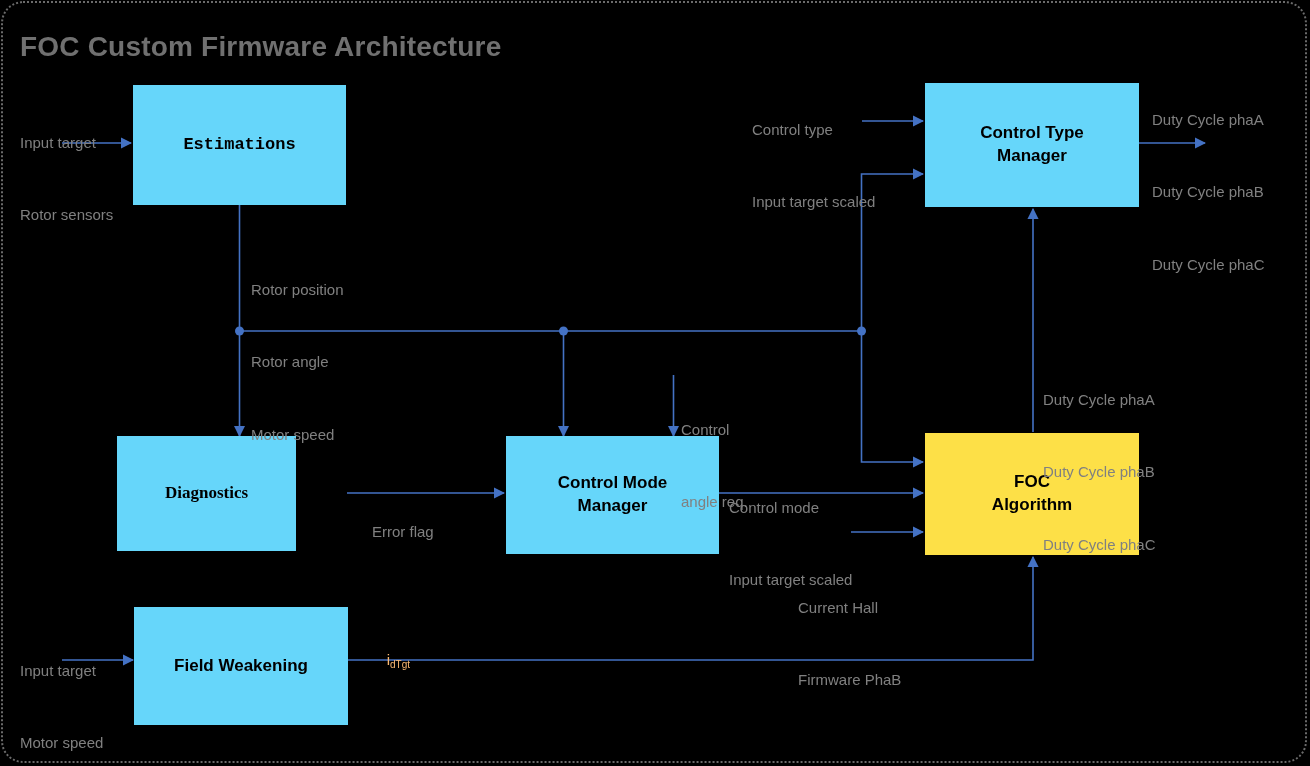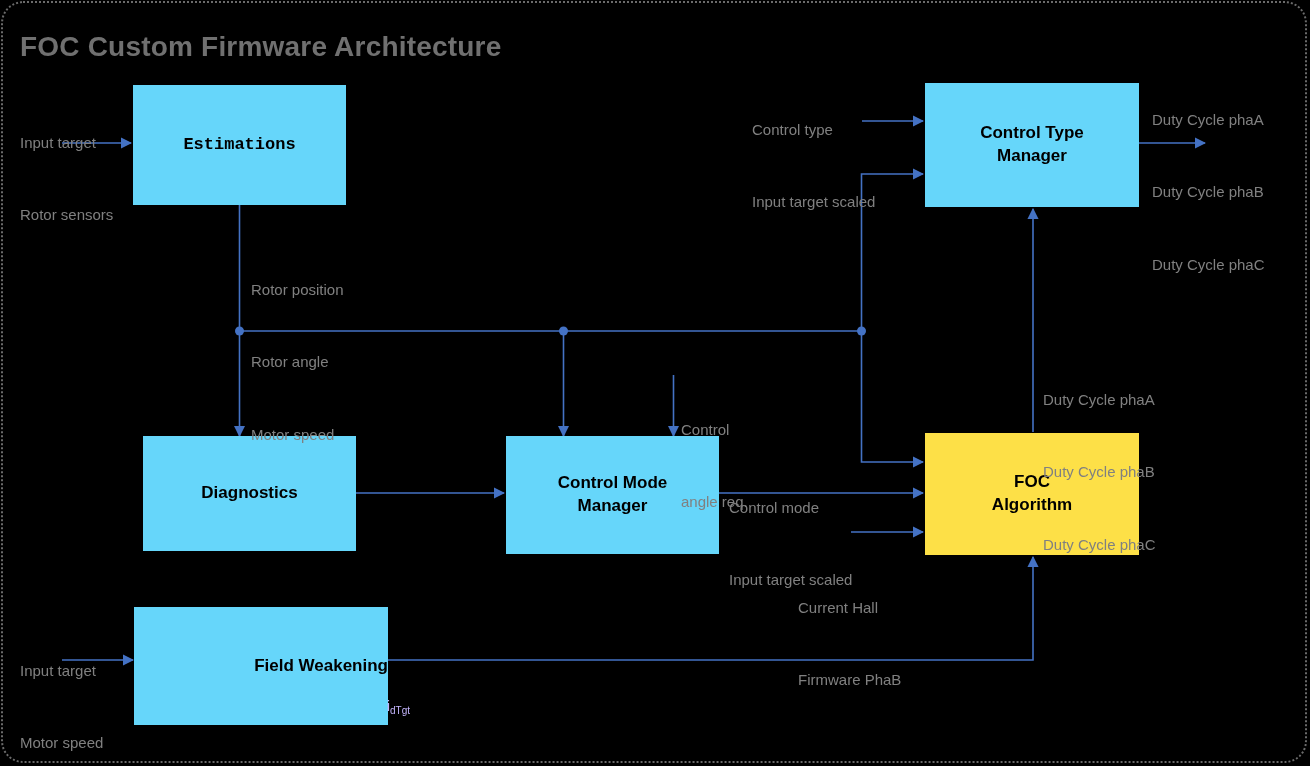--- a/index.html
+++ b/index.html
@@ -131,25 +131,25 @@
 
       <line x1="62" y1="660" x2="133" y2="660" marker-end="url(#arrow)"></line>
 
     </g>
   </svg>
 
   <div class="node cyan" style="left:133px; top:85px; width:213px; height:120px;font-family:Liberation Mono, monospace;">
     <span>Estimations</span>
   </div>
 
-  <div class="node cyan" style="left:143px; top:436px; width:213px; height:115px;">
+  <div class="node cyan" style="left:117px; top:436px; width:179px; height:115px;font-family:Liberation Serif, serif;">
     <span>Diagnostics</span>
   </div>
 
-  <div class="node cyan" style="left:134px; top:607px; width:254px; height:118px;justify-content:flex-end;">
+  <div class="node cyan" style="left:134px; top:607px; width:214px; height:118px;">
     <span>Field Weakening</span>
   </div>
 
   <div class="node cyan" style="left:506px; top:436px; width:213px; height:118px; flex-direction:column;">
     <span>Control Mode</span>
     <span>Manager</span>
   </div>
 
   <div class="node cyan" style="left:925px; top:83px; width:214px; height:124px; flex-direction:column;">
     <span>Control Type</span>
@@ -187,33 +187,36 @@
     <div>Duty Cycle phaA</div>
     <div>Duty Cycle phaB</div>
     <div>Duty Cycle phaC</div>
   </div>
 
   <div class="edge-label" style="left:681px; top:369px;">
     <div>Control</div>
     <div>angle req.</div>
   </div>
 
+  <div class="edge-label" style="left:372px; top:471px;">
+    <div>Error flag</div>
+  </div>
 
   <div class="edge-label" style="left:729px; top:447px;">
     <div>Control mode</div>
     <div>Input target scaled</div>
   </div>
 
   <div class="edge-label" style="left:798px; top:547px;">
     <div>Current Hall</div>
     <div>Firmware PhaB</div>
   </div>
 
   <div class="edge-label" style="left:20px; top:610px;">
     <div>Input target</div>
     <div>Motor speed</div>
   </div>
 
-  <div class="edge-label" style="left:370px; top:670px; color:#c4b5fd;">
+  <div class="edge-label" style="left:370px; top:624px; color:#fdba74;">
     <span>i</span><sub>dTgt</sub>
   </div>
 
 </div>
 
 </body></html>

